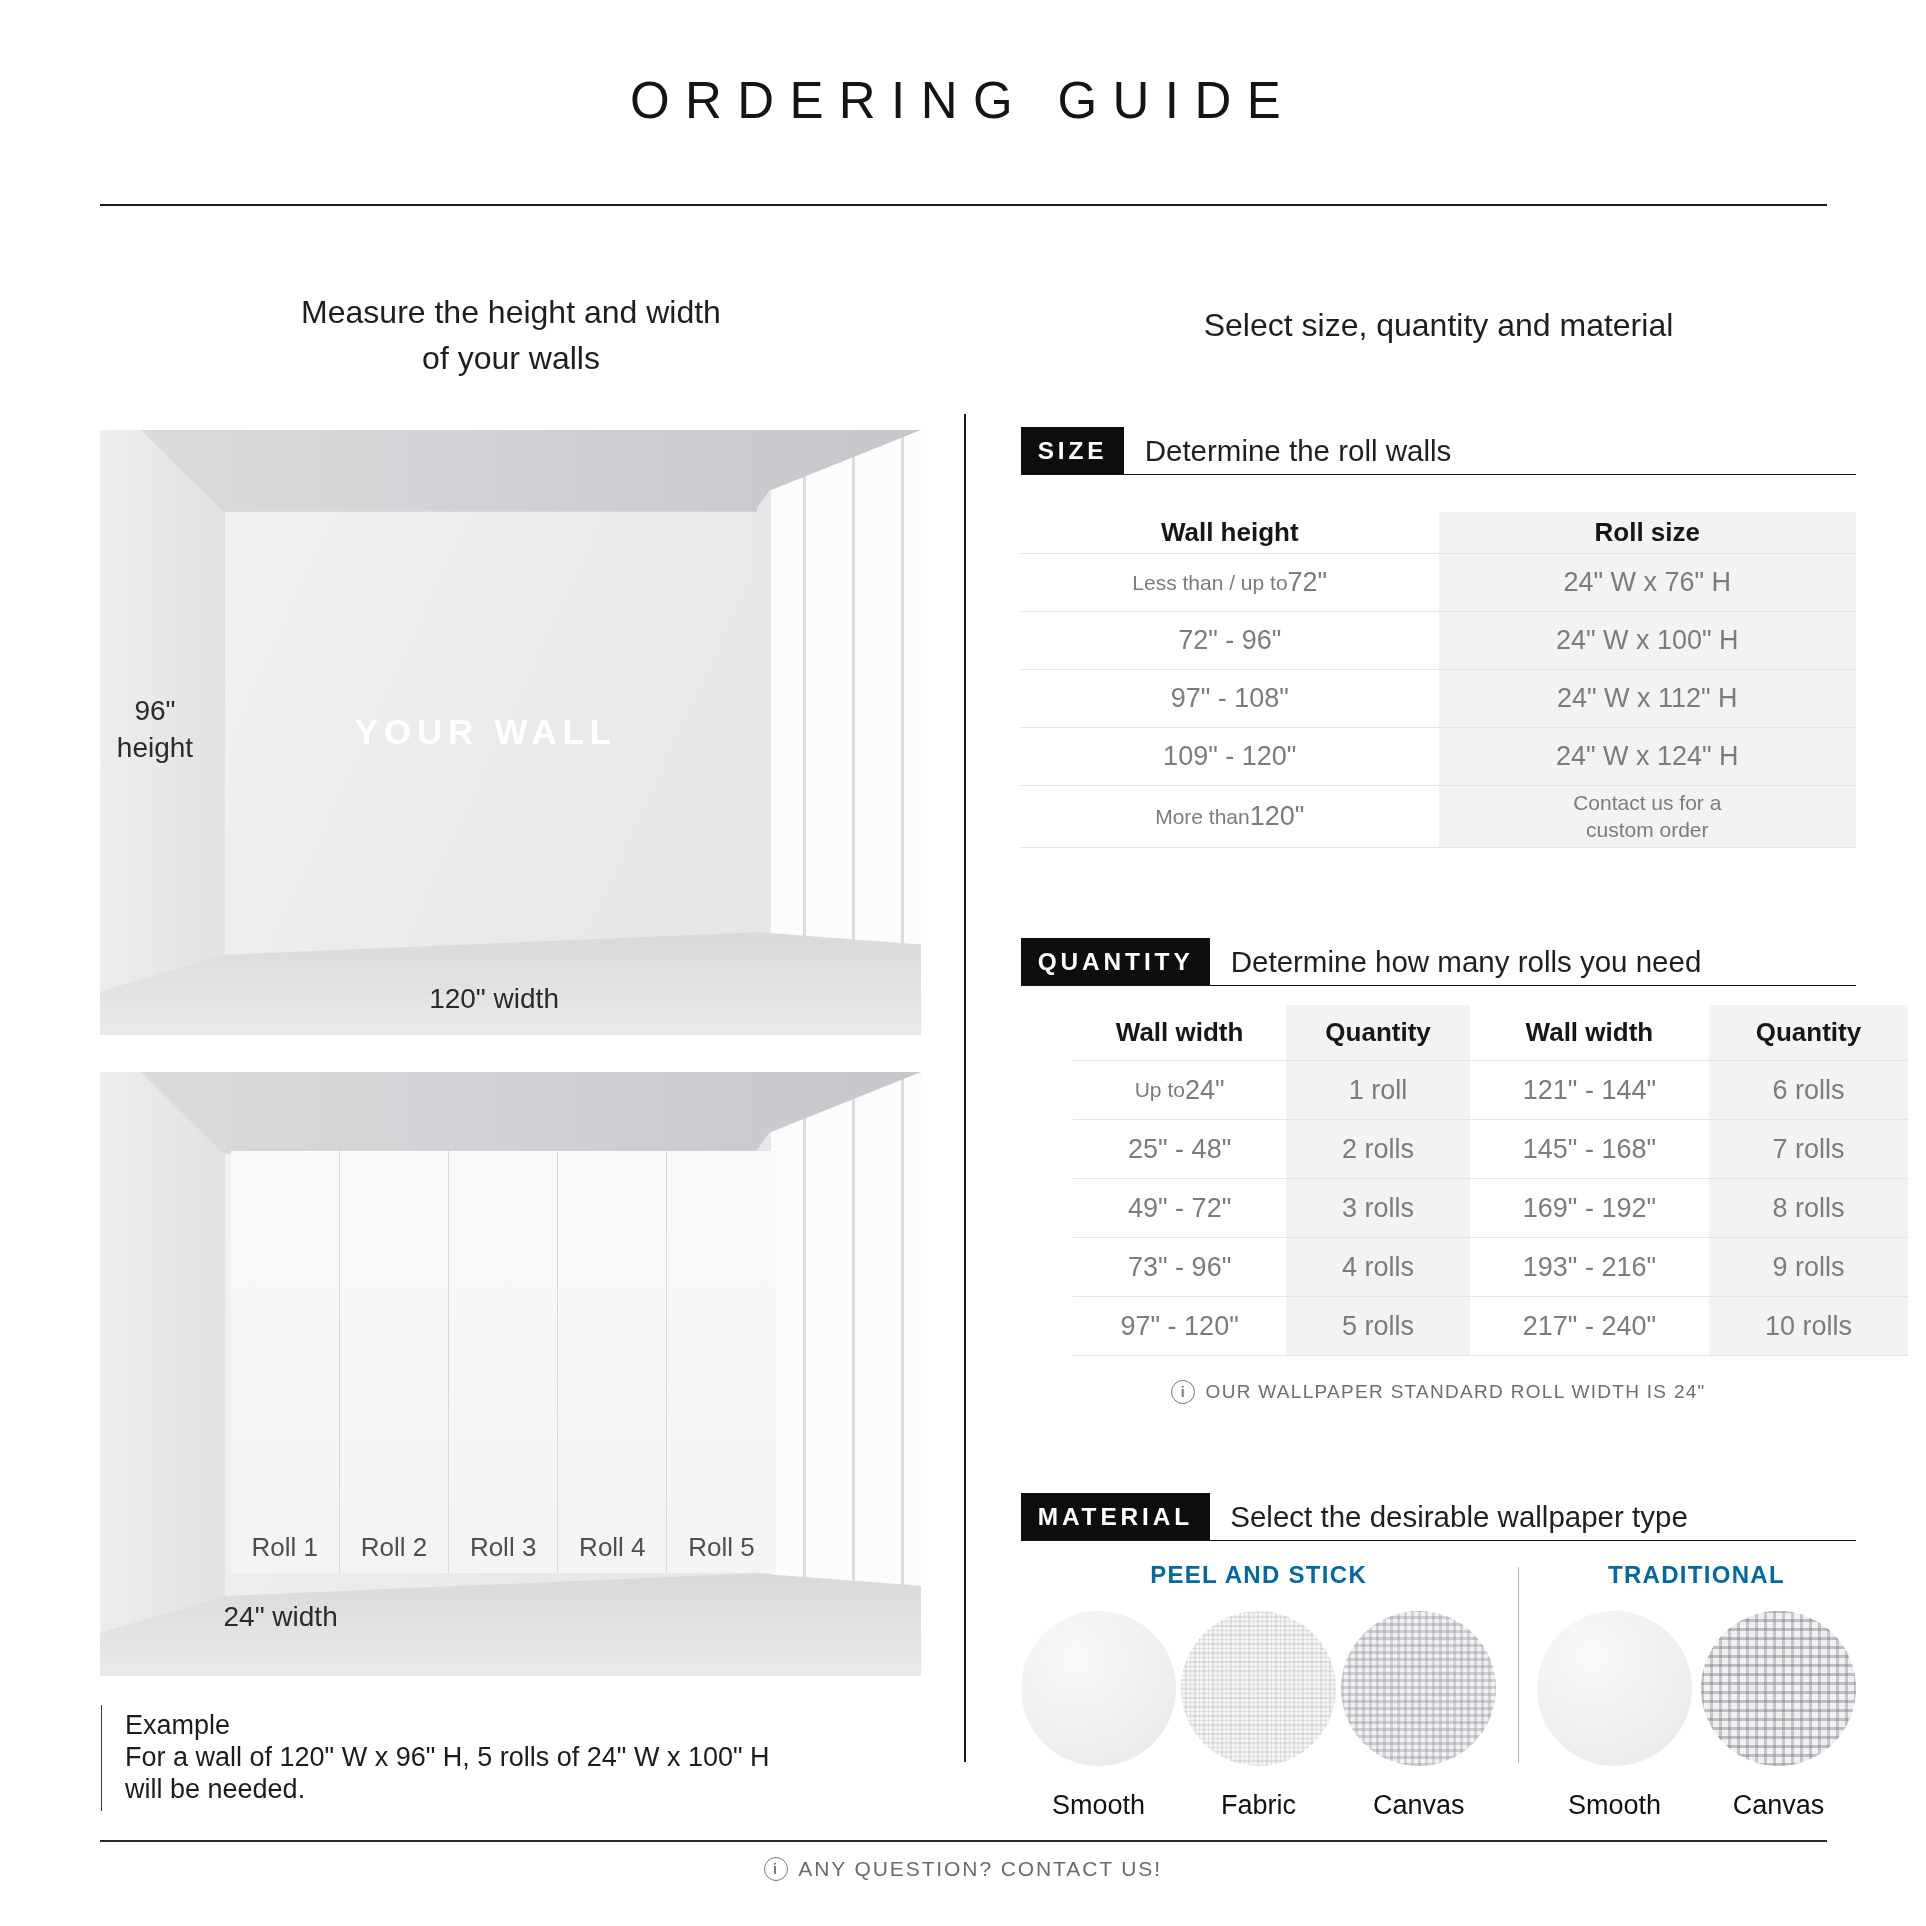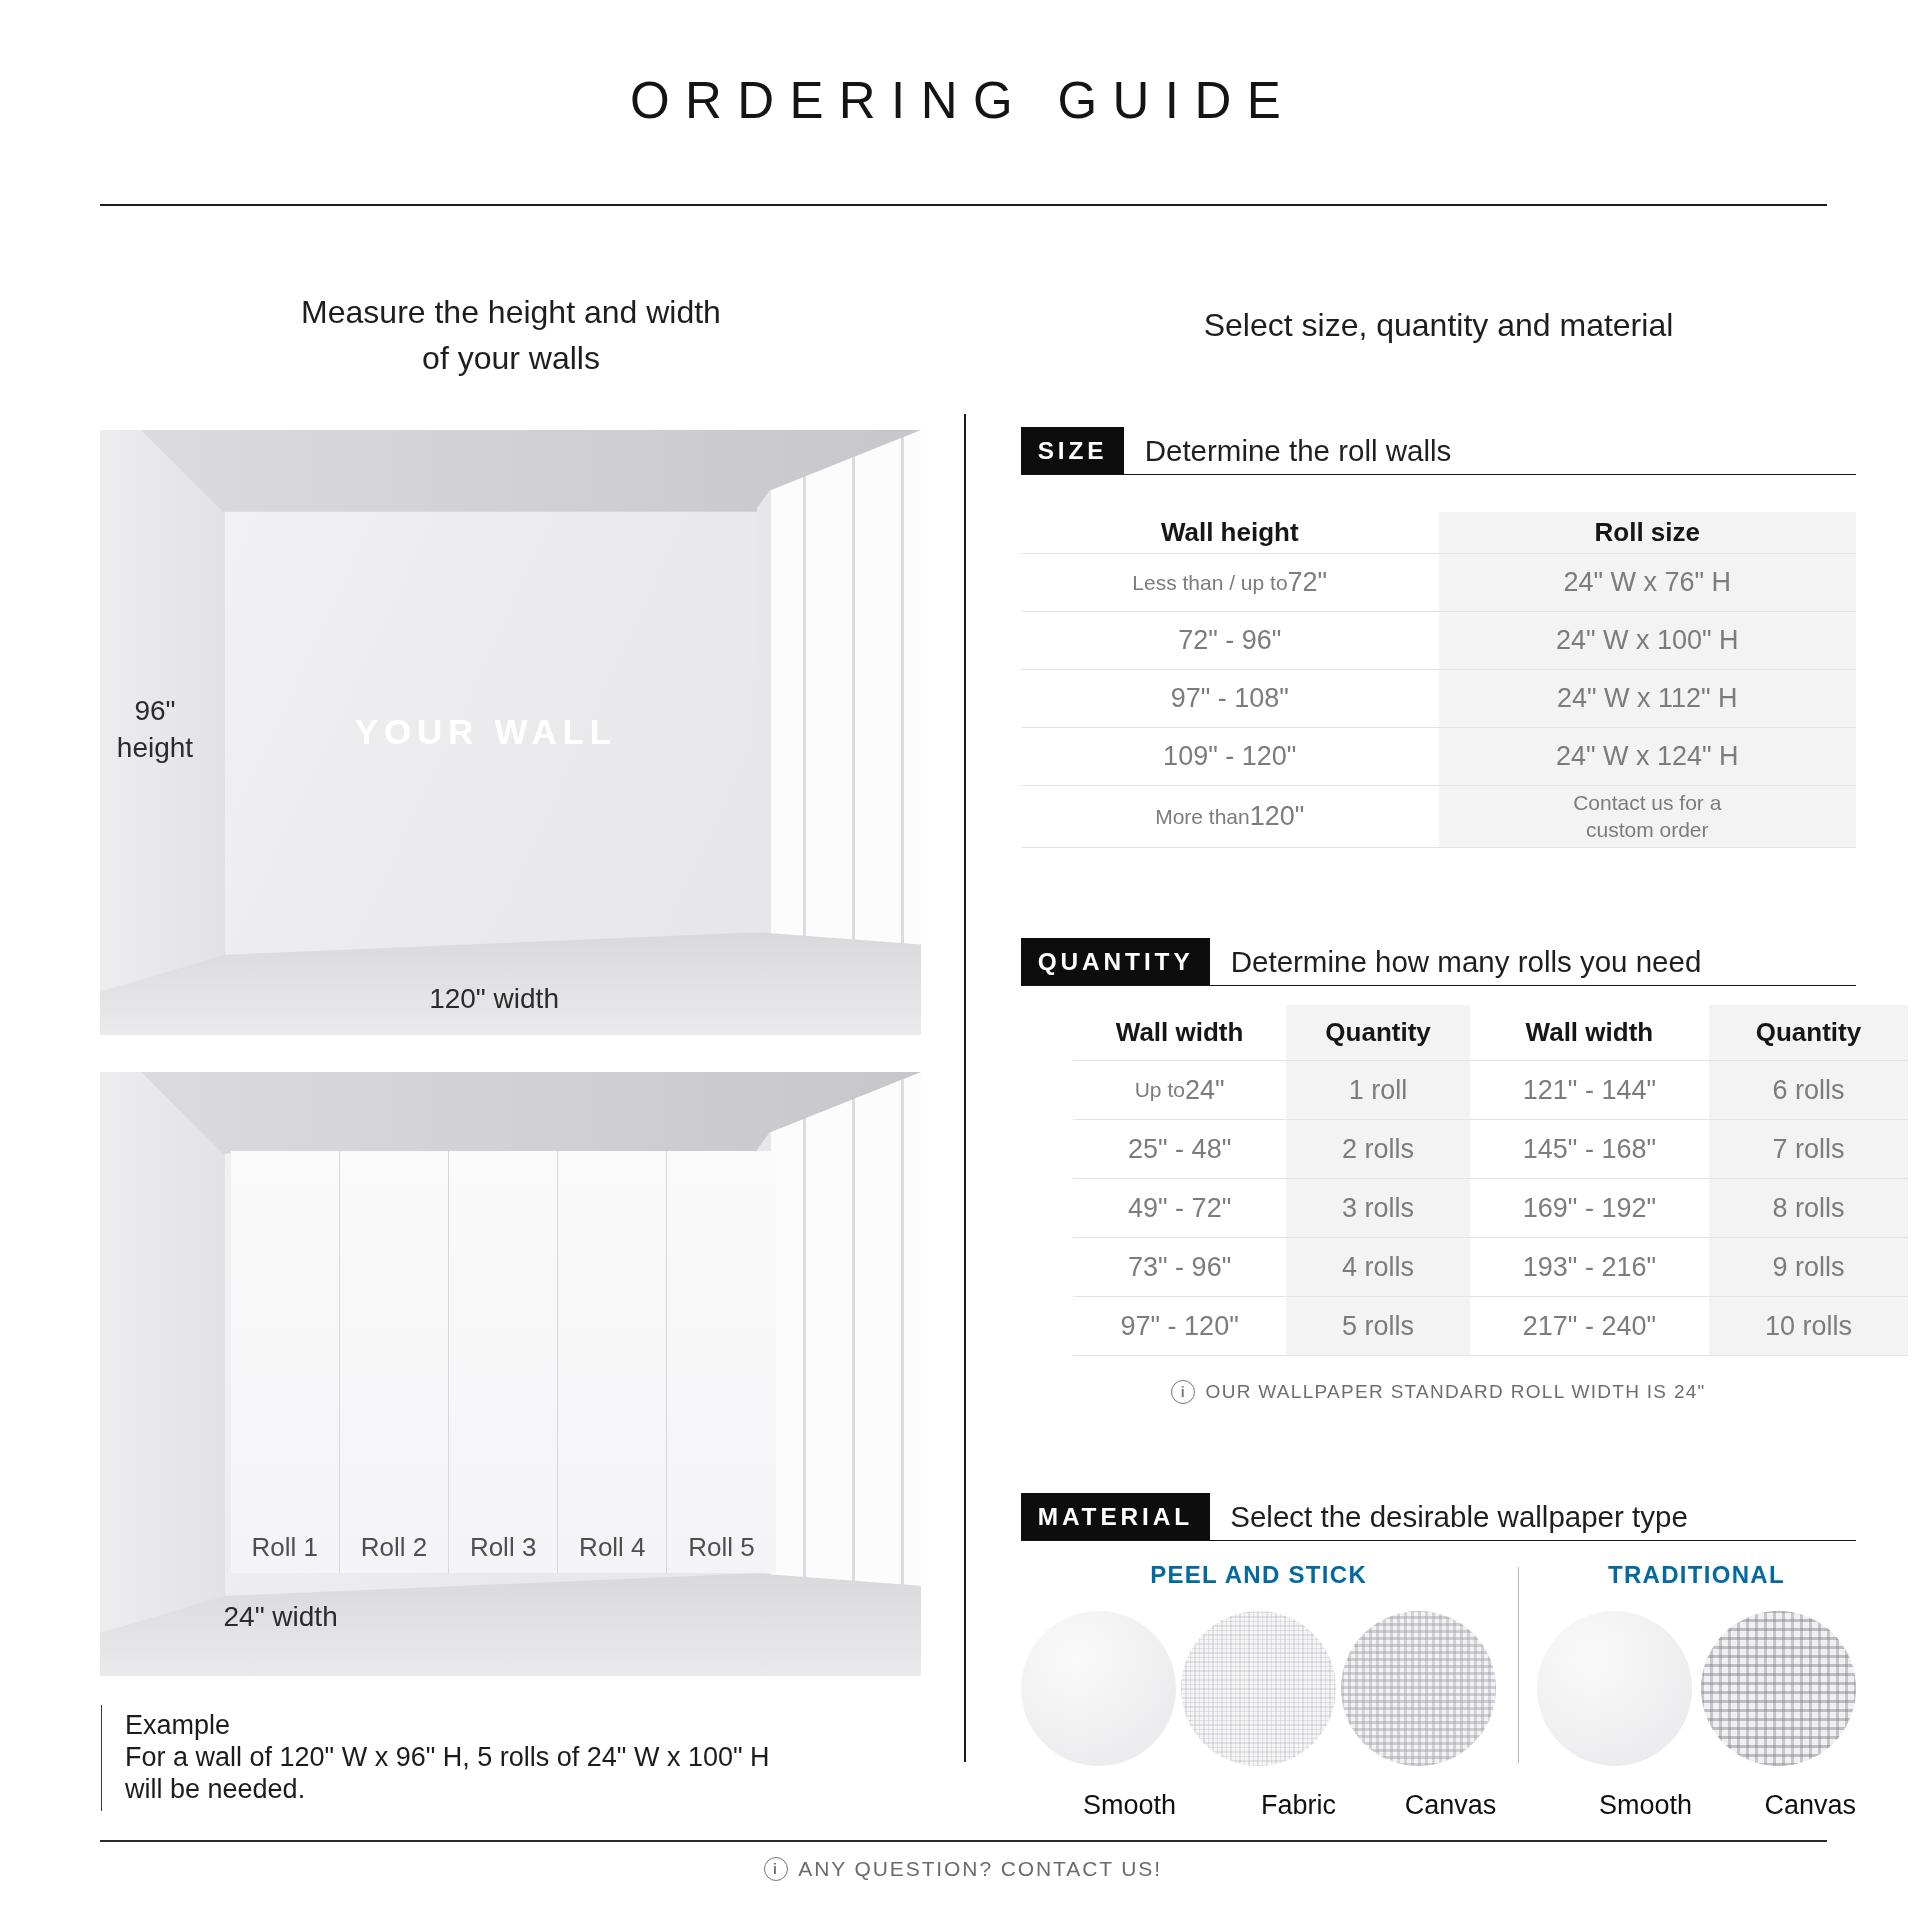--- a/index.html
+++ b/index.html
@@ -104,21 +104,21 @@
     gap:10.3px;font-size:19px;letter-spacing:1.3px;color:#6e6e6e;}
   .info-icon{width:22px;height:22px;border:1.6px solid #757575;border-radius:50%;
     display:flex;align-items:center;justify-content:center;font-size:14px;font-weight:600;
     color:#757575;flex:0 0 auto;}
 
   
   .mat-groups{left:1021px;top:1561px;width:835px;display:flex;justify-content:space-between;}
   .mat-group{display:flex;flex-direction:column;align-items:center;}
   .mat-label{font-size:24px;font-weight:700;letter-spacing:1.3px;color:#0369a1;margin-bottom:22px;}
   .swatch-row{display:flex;gap:5.1px;}
-  .swatch{display:flex;flex-direction:column;align-items:flex-end;}
+  .swatch{display:flex;flex-direction:column;align-items:center;}
   .circle{width:155px;height:155px;border-radius:50%;}
   .tex-smooth{background:radial-gradient(circle at 35% 30%,#fafafa,#ececee 75%);}
   .tex-fabric{background-color:#f5f5f6;background-image:
     repeating-linear-gradient(0deg,rgba(175,175,182,.28) 0 1.3px,rgba(0,0,0,0) 1.3px 4.5px),
     repeating-linear-gradient(90deg,rgba(175,175,182,.28) 0 1.3px,rgba(0,0,0,0) 1.3px 4.5px);}
   .tex-canvas{background-color:#f2f2f3;background-image:
     repeating-linear-gradient(0deg,rgba(140,140,150,.35) 0 2.6px,rgba(0,0,0,0) 2.6px 7px),
     repeating-linear-gradient(90deg,rgba(140,140,150,.30) 0 2.6px,rgba(0,0,0,0) 2.6px 7px);}
   .tex-canvas-coarse{background-color:#f0f0f1;background-image:
     repeating-linear-gradient(0deg,rgba(120,120,132,.42) 0 3.2px,rgba(0,0,0,0) 3.2px 9px),

